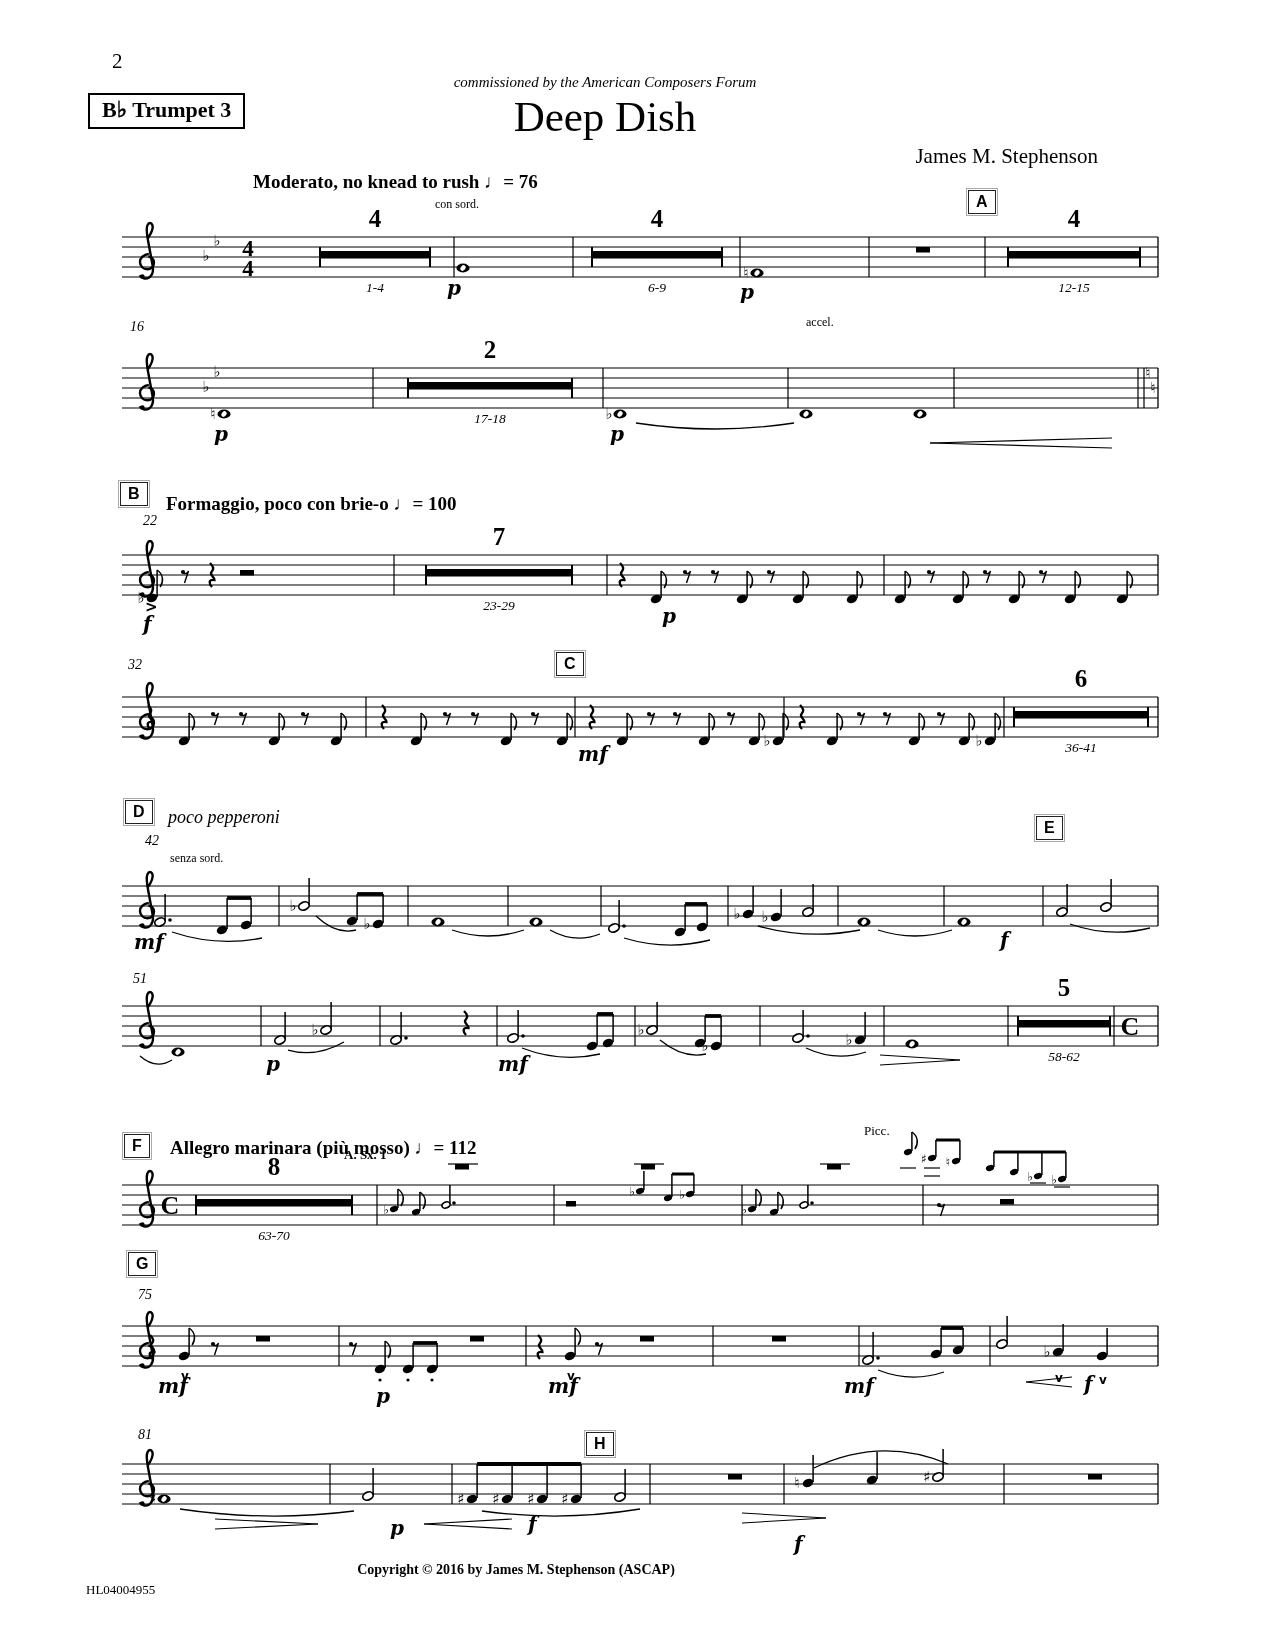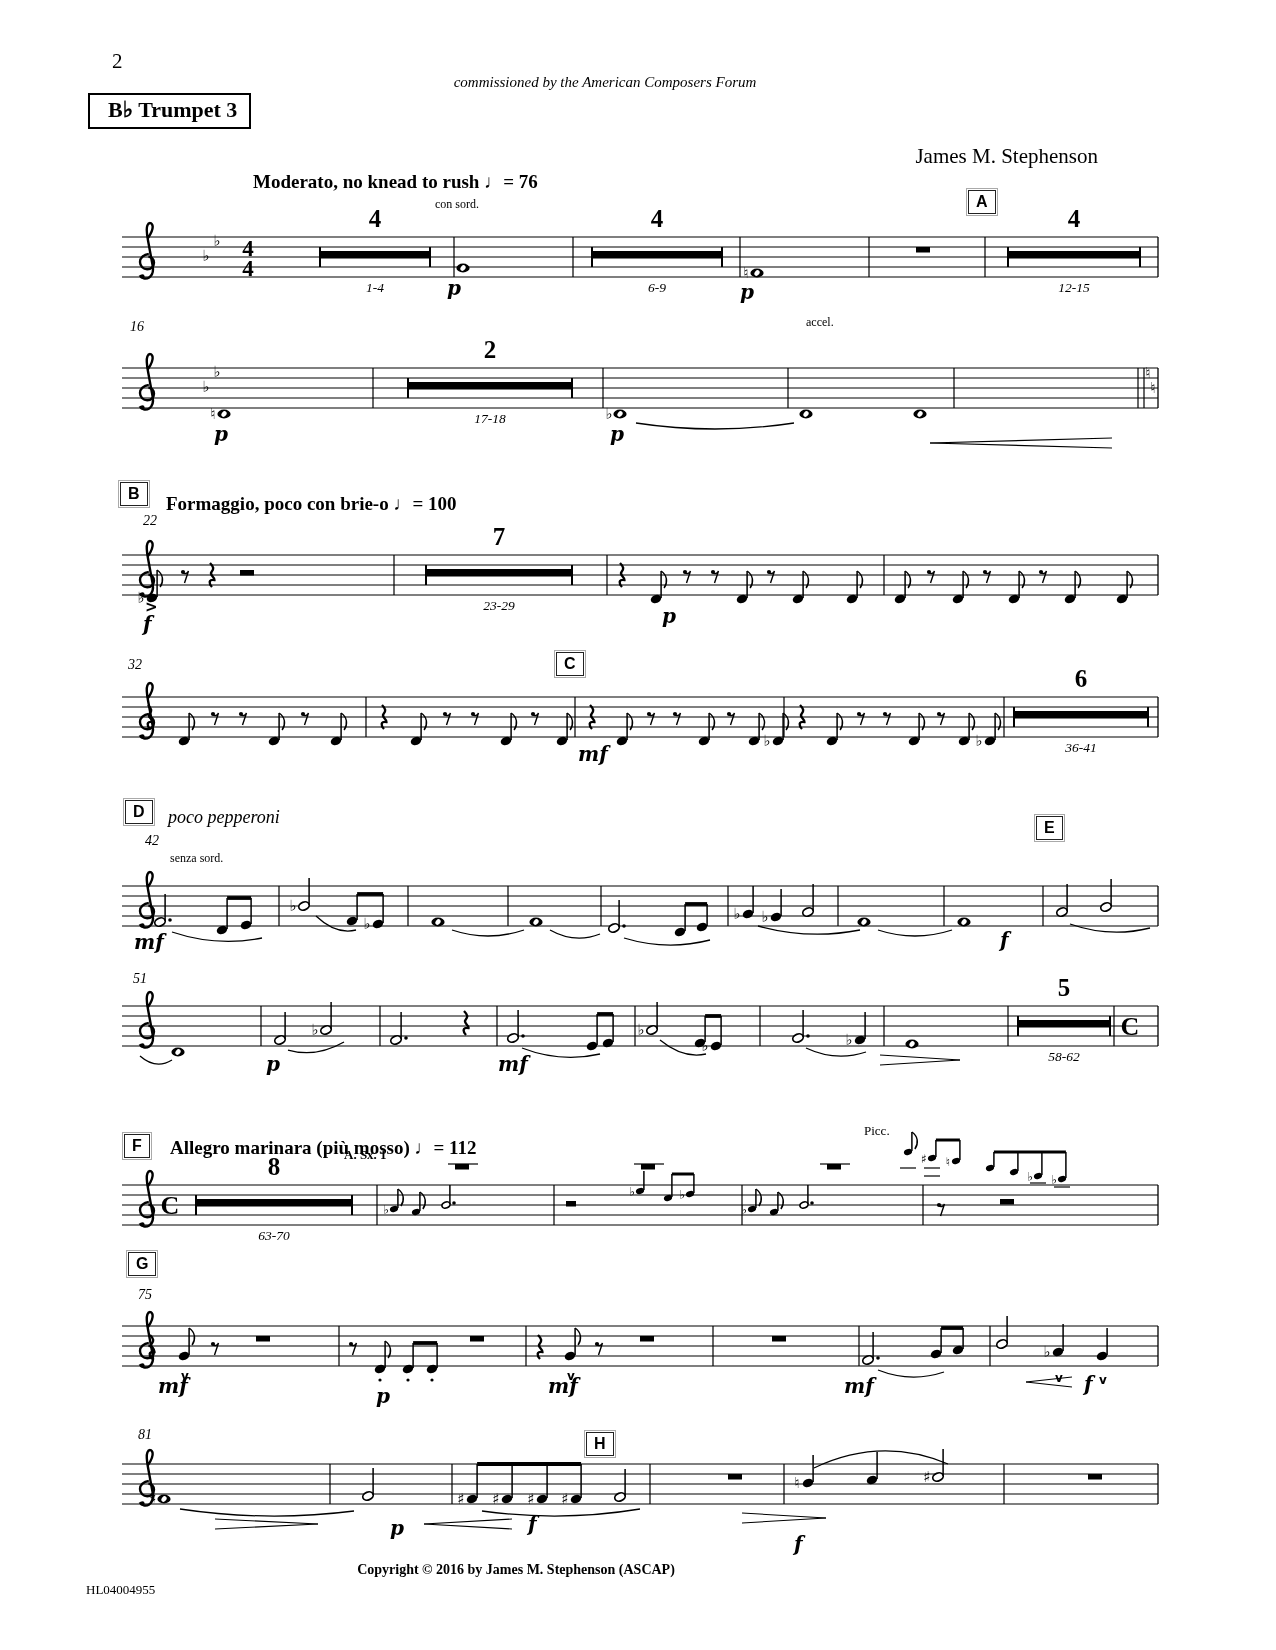--- a/index.html
+++ b/index.html
@@ -2,21 +2,21 @@
 <html><head>
 <meta charset="utf-8">
 <style>
   html,body{margin:0;padding:0;background:#e8e8e8}
   .page{position:relative;width:1276px;height:1650px;background:#fff;
         font-family:"Liberation Serif",serif;color:#000;overflow:hidden;margin:0 auto}
   .pagenum{position:absolute;left:112px;top:50px;font-size:21px}
   .commission{position:absolute;left:0;top:74px;width:1210px;text-align:center;
               font-style:italic;font-size:15px}
   .inst{position:absolute;left:88px;top:93px;border:2px solid #000;
-        padding:2px 12px 4px 18px;font-size:22px;font-weight:bold;background:#fff}
+        padding:2px 12px 4px 12px;font-size:22px;font-weight:bold;background:#fff}
   .title{position:absolute;left:0;top:92px;width:1210px;text-align:center;font-size:43px}
   .composer{position:absolute;right:178px;top:144px;font-size:21px}
   .f1{position:absolute;left:0;top:1562px;width:1032px;text-align:center;
       font-size:14px;font-weight:bold}
   .f2{position:absolute;left:0;top:1582px;width:1276px;text-align:center;
       font-size:14px;font-weight:bold}
   .catalog{position:absolute;left:86px;top:1582px;font-size:13px}
   #score-svg{position:absolute;left:0;top:0}
   #labels{position:absolute;left:0;top:0;width:1276px;height:1650px;pointer-events:none}
   .lab{position:absolute;white-space:nowrap;line-height:1.05}
@@ -34,20 +34,21 @@
         font-family:"Liberation Sans",sans-serif;font-weight:bold;font-size:16px;
         padding:3px 7px 2px;background:#fff}
 </style>
 </head>
 <body>
 
 <div class="page">
   <div class="pagenum lab">2</div>
   <div class="commission">commissioned by the American Composers Forum</div>
   <div class="inst">B♭ Trumpet 3</div>
+  <div class="title">Deep Dish</div>
   <div class="composer">James M. Stephenson</div>
 
   <svg id="score-svg" width="1276" height="1650">
       <g>
         <line x1="122" y1="237" x2="1158" y2="237" stroke="#000" stroke-width="1.05"></line>
         <line x1="122" y1="247" x2="1158" y2="247" stroke="#000" stroke-width="1.05"></line>
         <line x1="122" y1="257" x2="1158" y2="257" stroke="#000" stroke-width="1.05"></line>
         <line x1="122" y1="267" x2="1158" y2="267" stroke="#000" stroke-width="1.05"></line>
         <line x1="122" y1="277" x2="1158" y2="277" stroke="#000" stroke-width="1.05"></line>
         <line x1="454" y1="237" x2="454" y2="277" stroke="#000" stroke-width="1.2"></line>

